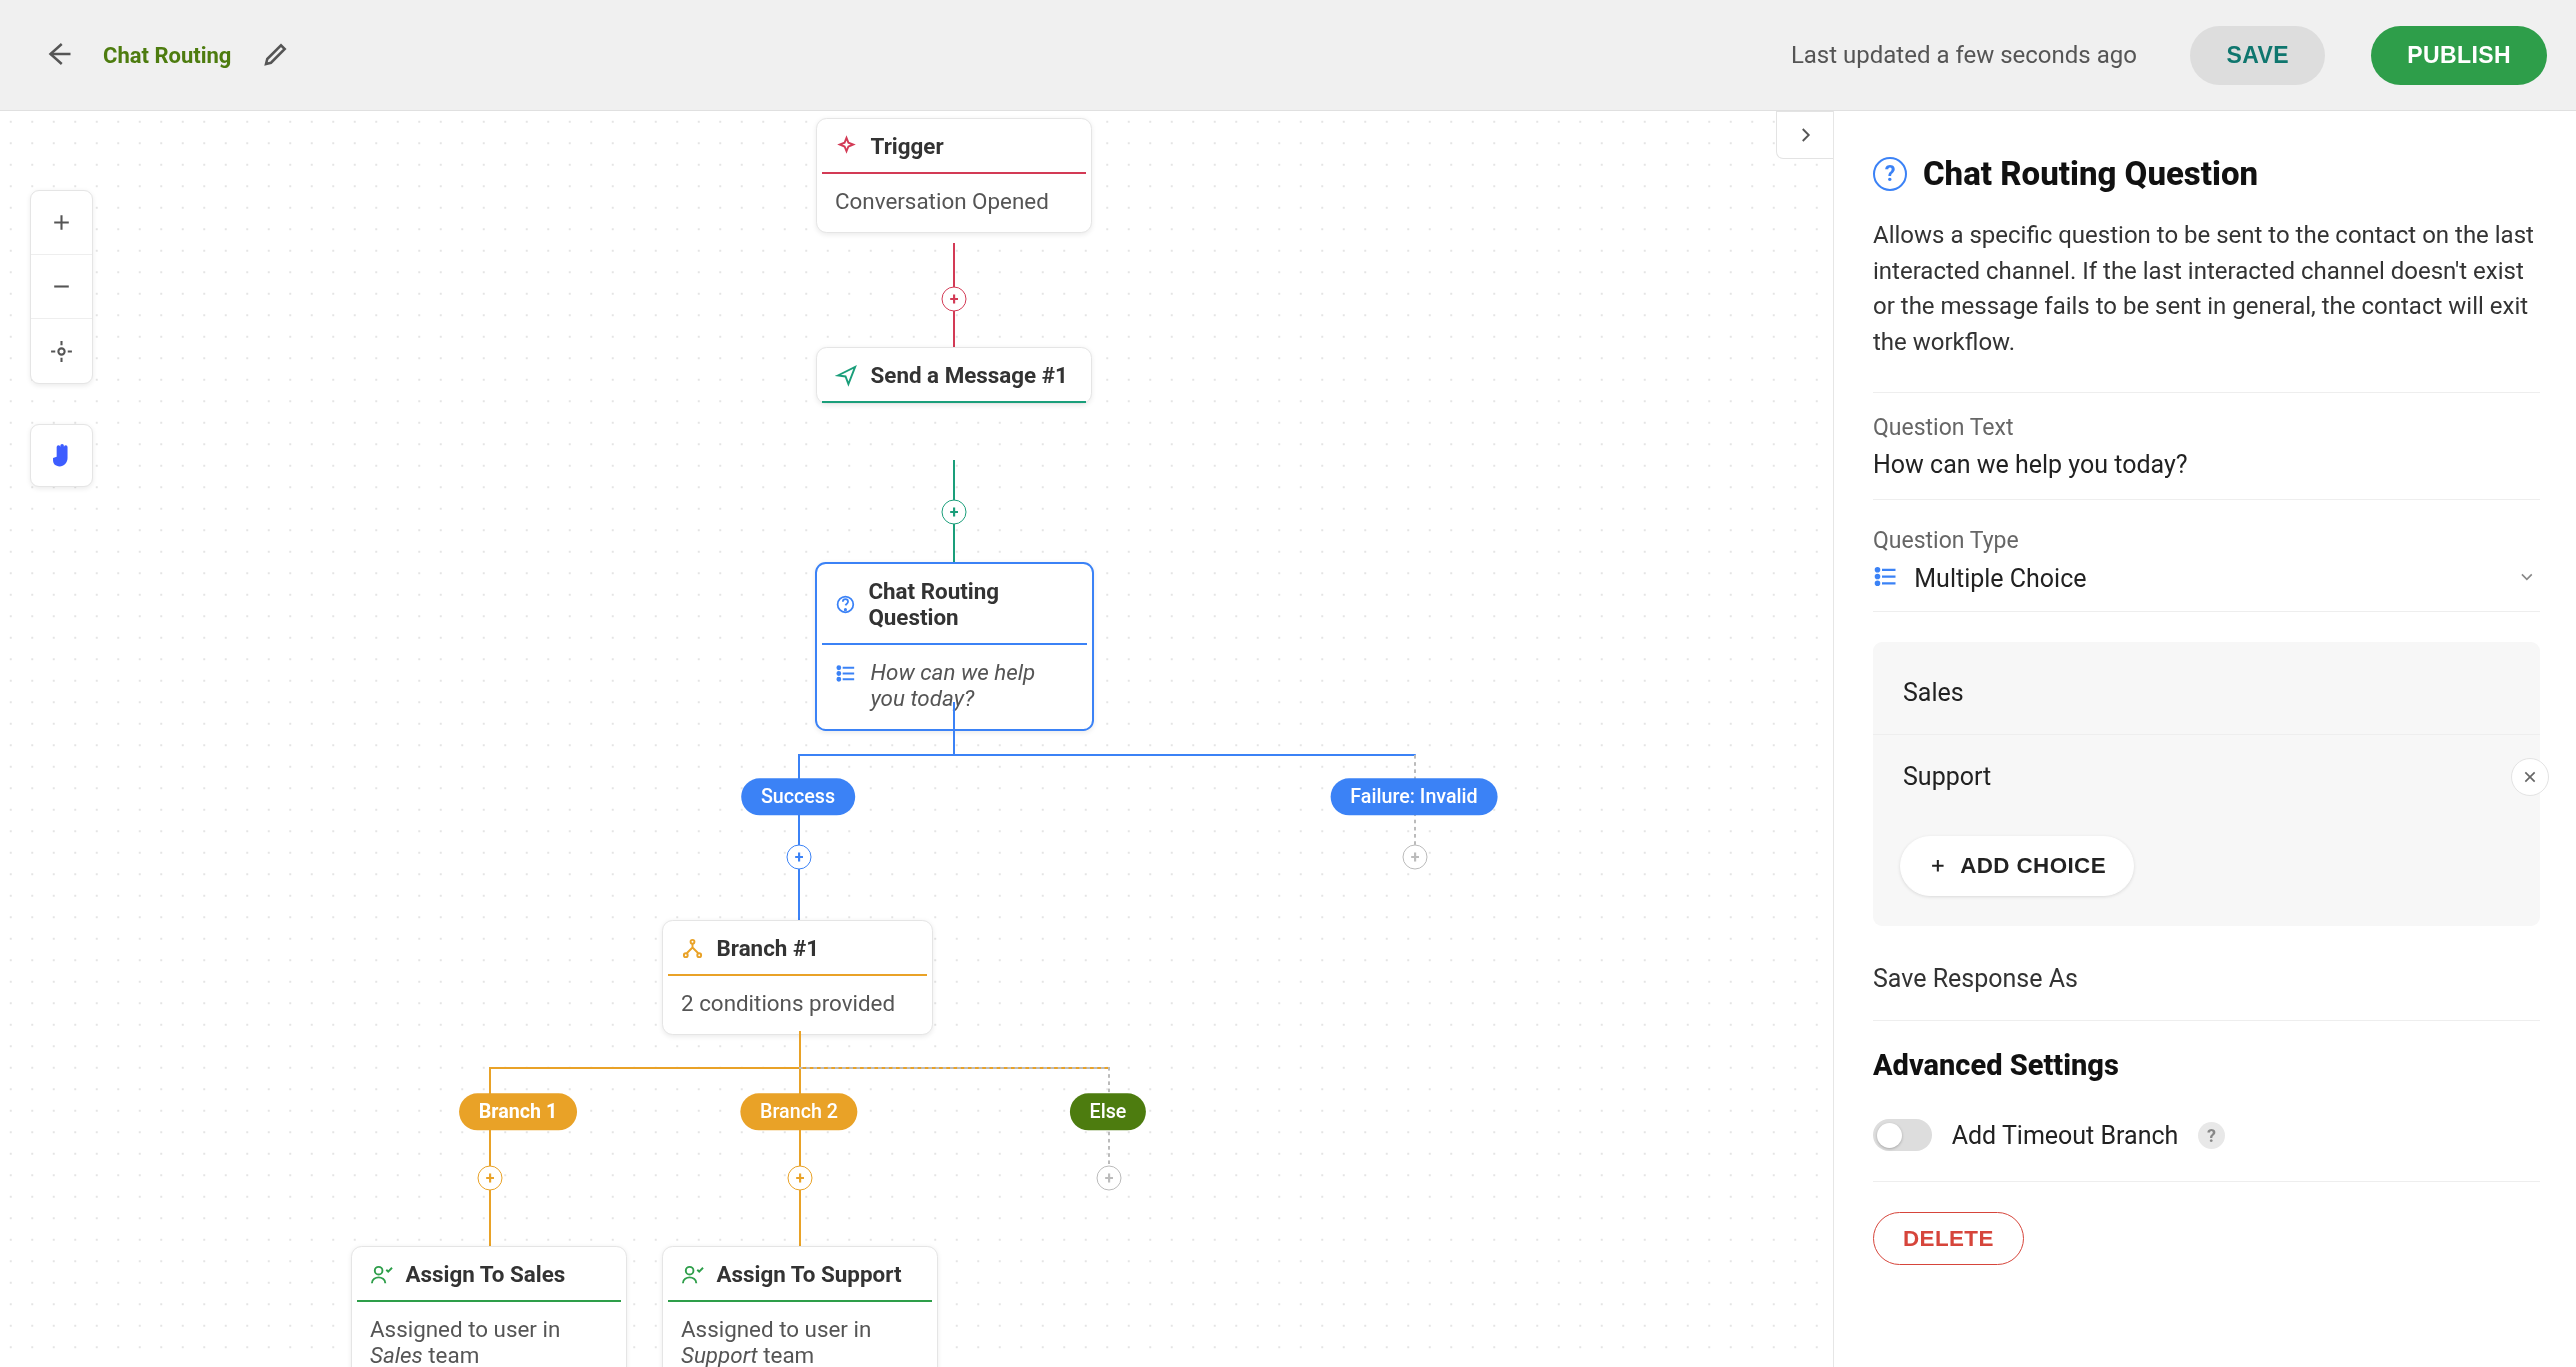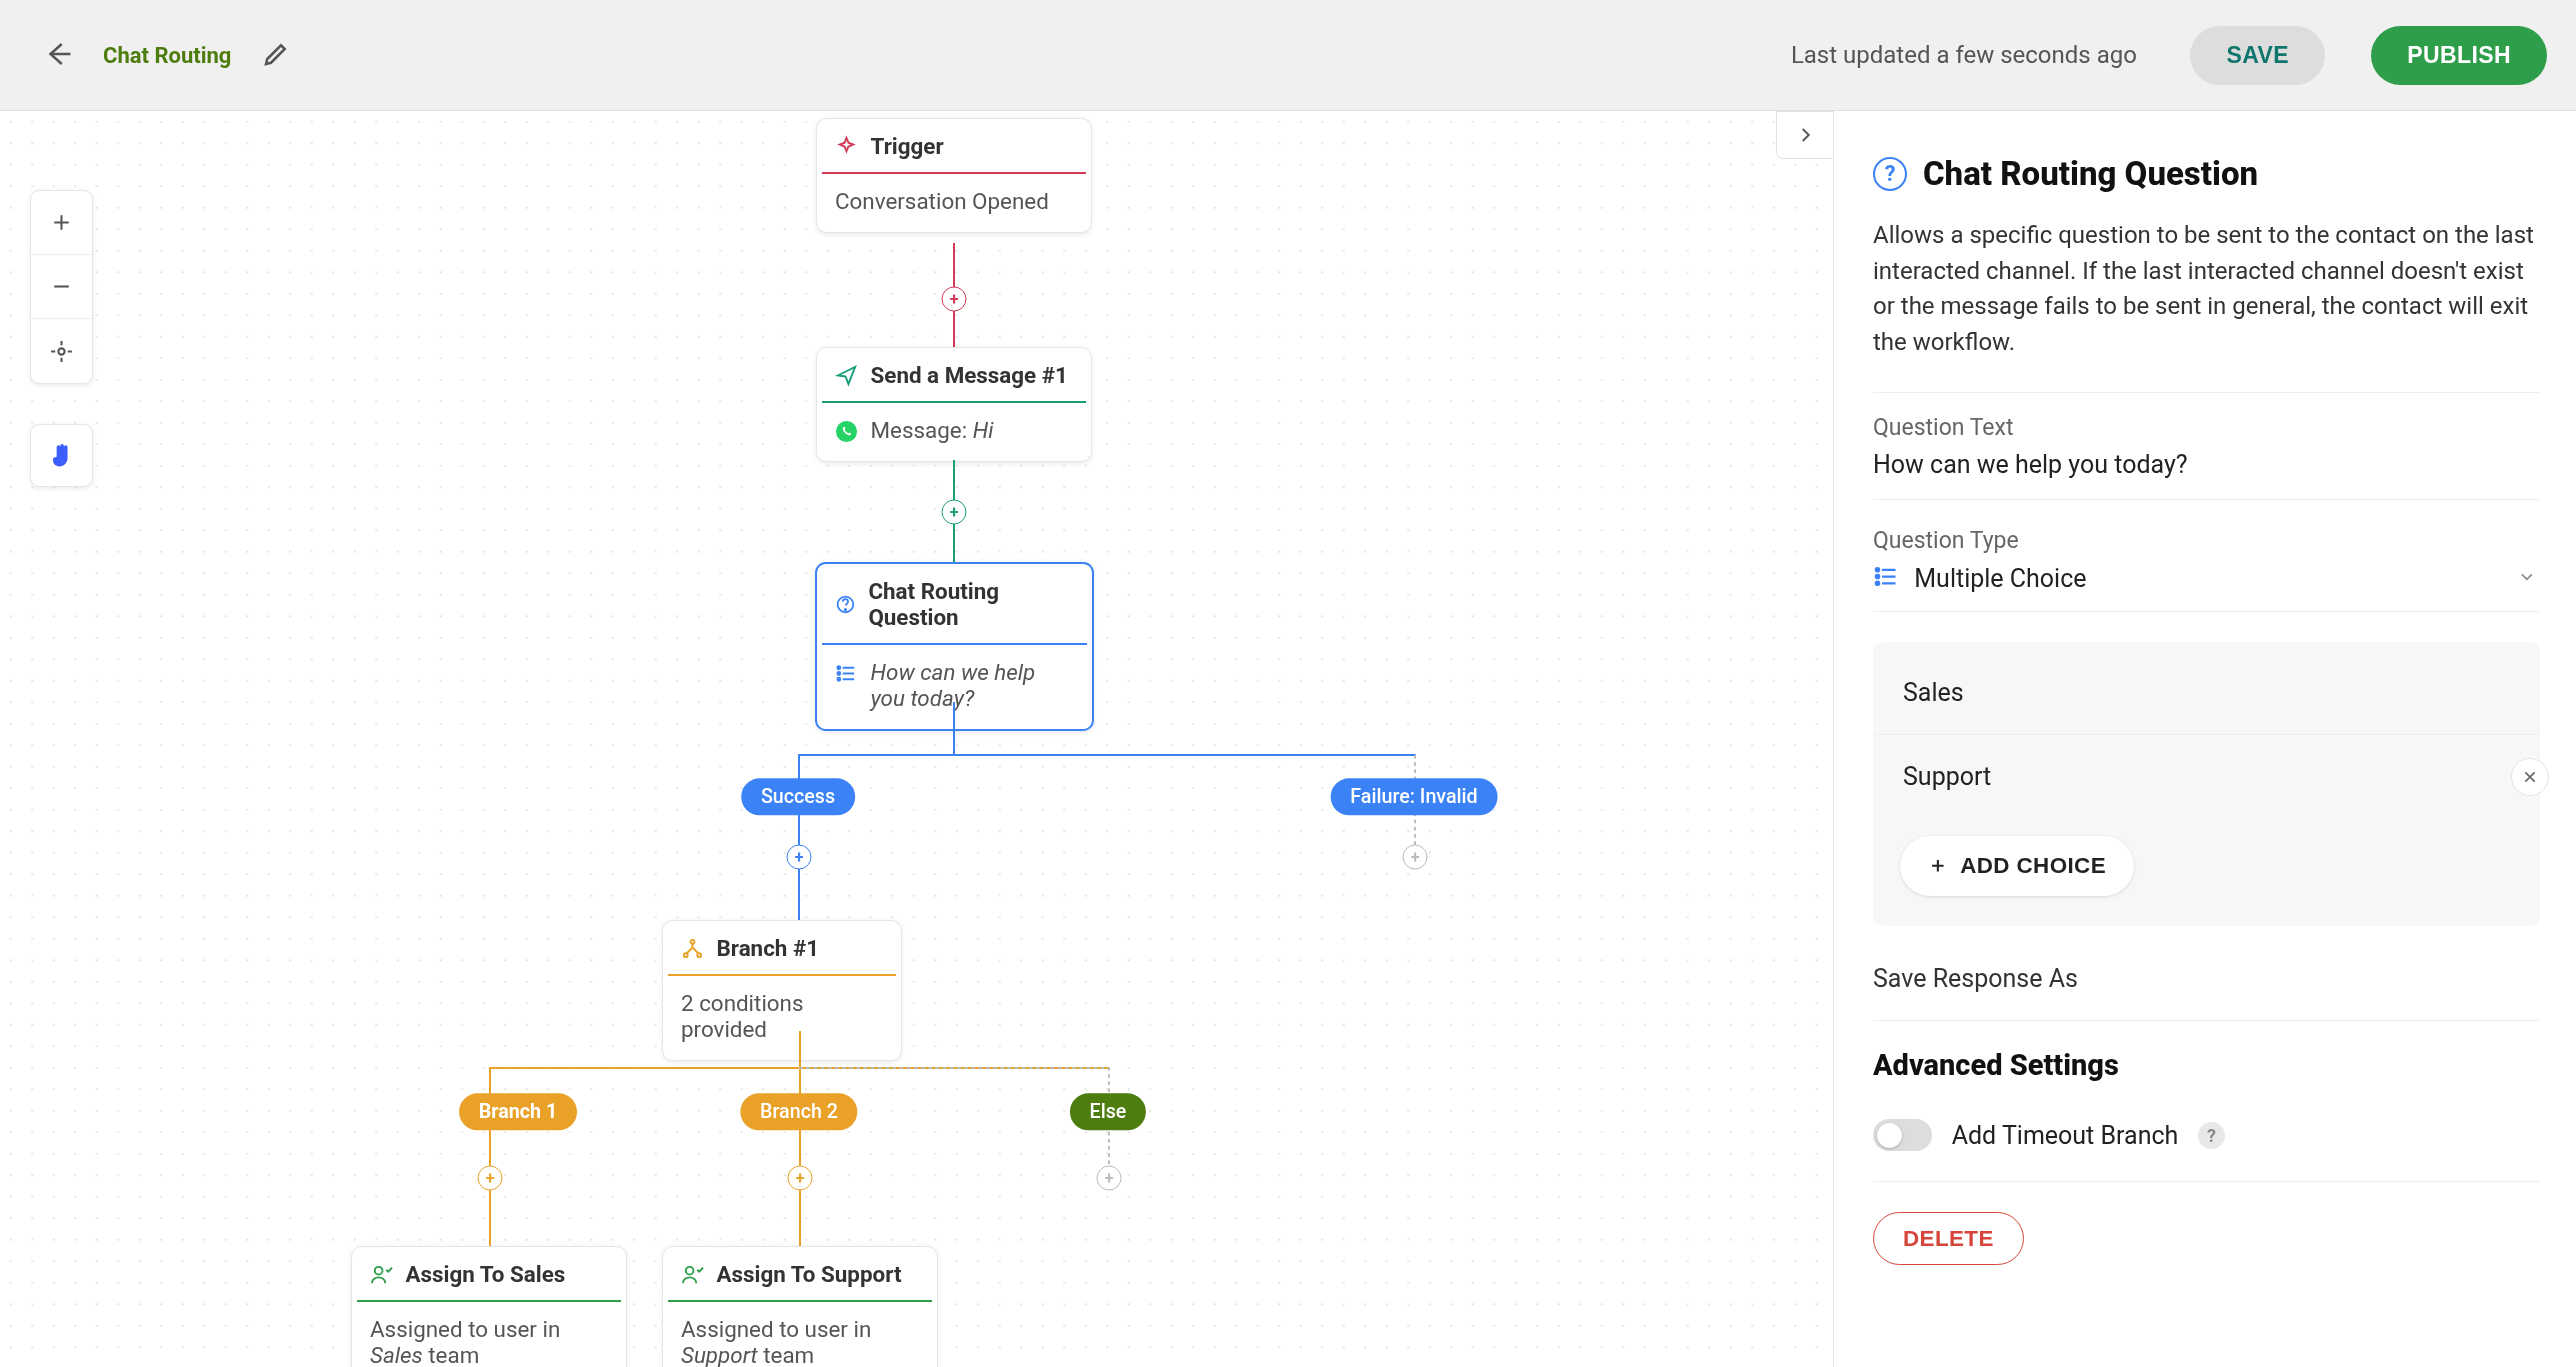--- a/index.html
+++ b/index.html
@@ -284,29 +284,20 @@
       <div class="node" style="left:816px; top:236px; width:276px;">
         <div class="node-head">
           <span class="nicon">
             <svg viewBox="0 0 24 24" class="ic-stroke" stroke="#1a9e7a">
                 <path d="M3 12 L21 3 L14 21 L11 13 Z"></path>
               </svg>
           </span>
           <span>Send a Message #1</span>
         </div>
         <div class="node-sep-teal"></div>
-        <div class="node-body">
-          <span class="bicon">
-            <svg viewBox="0 0 24 24">
-                <circle cx="12" cy="12" r="11" fill="#25d366"></circle>
-                <path d="M8 8c0 4 4 8 8 8l1-2-2-1-1 1c-2-1-3-2-4-4l1-1-1-2z" fill="#fff"></path>
-              </svg>
-          </span>
-          <span><span>Message: </span><em>Hi</em></span>
-        </div>
       </div>
 
       <div class="conn vline c-teal" style="left:953px; top:349px; height:106px;"></div>
       <div class="add-circle ac-teal" style="left:954px; top:401px;">+</div>
 
       <div class="node selected" style="left:815px; top:451px; width:279px;">
         <div class="node-head">
           <span class="nicon">
             <svg viewBox="0 0 24 24" class="ic-stroke" stroke="#3b82f6">
                 <circle cx="12" cy="12" r="9"></circle>
@@ -334,21 +325,21 @@
       <div class="conn hline c-blue" style="left:798px; top:643px; width:618px; border-radius:7.2px;"></div>
       <div class="conn vline c-blue" style="left:798px; top:643px; height:179px;"></div>
       <div class="conn vline c-gray-d" style="left:1414px; top:644px; width:1.8px; height:95px;"></div>
 
       <div class="pill pill-blue" style="left:798px; top:686px;">Success</div>
       <div class="pill pill-blue" style="left:1414px; top:686px;">Failure: Invalid</div>
 
       <div class="add-circle ac-blue" style="left:799px; top:746px;">+</div>
       <div class="add-circle ac-gray" style="left:1415px; top:746px;">+</div>
 
-      <div class="node" style="left:662px; top:809px; width:240px;">
+      <div class="node" style="left:662px; top:809px; width:271px;">
         <div class="node-head">
           <span class="nicon">
             <svg viewBox="0 0 24 24" class="ic-stroke" stroke="#e9a227">
                 <circle cx="12" cy="5" r="2"></circle>
                 <circle cx="5" cy="19" r="2"></circle>
                 <circle cx="19" cy="19" r="2"></circle>
                 <path d="M12 7v4M12 11 6 17M12 11l6 6"></path>
               </svg>
           </span>
           <span>Branch #1</span>

